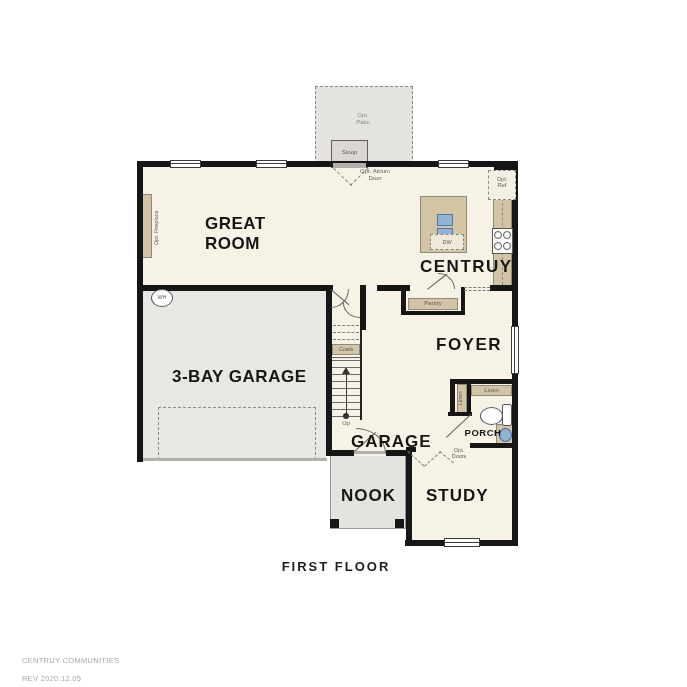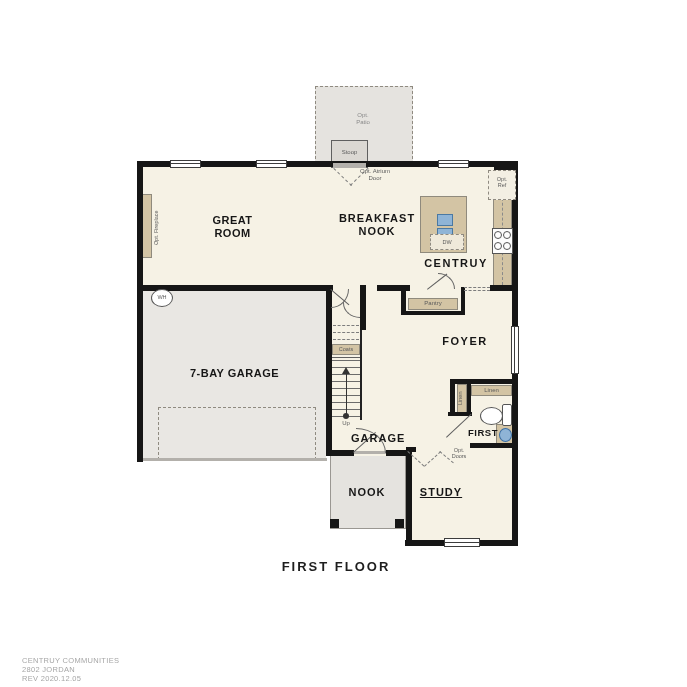--- a/index.html
+++ b/index.html
@@ -3,21 +3,21 @@
 <meta charset="utf-8">
 <style>
   html,body{margin:0;padding:0;background:#fff;}
   #canvas{position:relative;width:687px;height:687px;background:#ffffff;overflow:hidden;
           font-family:"Liberation Sans",sans-serif;}
   .fillc{position:absolute;z-index:1;}
   .fix{position:absolute;z-index:3;box-sizing:border-box;}
   .wall{position:absolute;background:#161616;z-index:4;}
   .ov{position:absolute;z-index:5;box-sizing:border-box;}
   .lbl{position:absolute;z-index:6;}
-  .room{font-weight:bold;font-size:11px;color:#161616;text-align:center;line-height:1.18;letter-spacing:.5px;}
+  .room{font-weight:bold;font-size:17px;color:#161616;text-align:center;line-height:1.18;letter-spacing:.5px;}
   .sm{font-size:6px;color:#5c5c5c;text-align:center;line-height:1.15;}
   .tan{background:#d3c4a4;border:1px solid #8f8a7d;}
   .dashbox{border:1.4px dashed #8f8a80;}
   .win{border:1px solid #3c3c3c;background:linear-gradient(to bottom,#fff 0 38%,#3c3c3c 38% 58%,#fff 58% 100%);}
   .winv{border:1px solid #3c3c3c;background:linear-gradient(to right,#fff 0 38%,#3c3c3c 38% 58%,#fff 58% 100%);}
   .dline{position:absolute;z-index:5;height:0;border-top:1px dashed #7d7d7d;transform-origin:0 0;}
   .sline{position:absolute;z-index:5;height:1px;background:#5f5f5f;transform-origin:0 0;}
   .vert{writing-mode:vertical-rl;transform:rotate(180deg);text-align:center;}
   .treads{background:repeating-linear-gradient(to bottom,#6b6b6b 0 1px,transparent 1px 7px);}
   .title{font-weight:bold;font-size:13px;letter-spacing:2px;color:#1e1e1e;text-align:center;}
@@ -128,34 +128,32 @@
 
   <div class="fix tan" style="left:457px;top:384px;width:10px;height:29px;"></div>
   <div class="lbl sm vert" style="left:457px;top:385px;width:10px;height:27px;font-size:5.5px;">Linen</div>
   <div class="fix tan" style="left:471px;top:385px;width:41px;height:11px;"></div>
   <div class="lbl sm" style="left:471px;top:387px;width:41px;">Linen</div>
   <div class="sline" style="left:446px;top:437px;width:34px;transform:rotate(-43deg);"></div>
   <div class="ov" style="left:502px;top:404px;width:10px;height:22px;background:#fff;border:1px solid #555;border-radius:2px;"></div>
   <div class="ov" style="left:480px;top:407px;width:23px;height:18px;background:#fff;border:1px solid #555;border-radius:50%;"></div>
   <div class="fix tan" style="left:496px;top:424px;width:18px;height:23px;"></div>
   <div class="ov" style="left:499px;top:428px;width:13px;height:14px;background:#8fb4d6;border:1px solid #3a6ea5;border-radius:50%;"></div>
-  <div class="lbl room" style="left:462px;top:427px;width:42px;font-size:9.5px;letter-spacing:.5px;">FIRST</div>
+  <div class="lbl room" style="left:462px;top:427px;width:42px;font-size:9.5px;letter-spacing:.5px;">PORCH</div>
 
   <div class="dline" style="left:408px;top:451px;width:22px;transform:rotate(42deg);"></div>
   <div class="dline" style="left:424px;top:466px;width:22px;transform:rotate(-42deg);"></div>
   <div class="dline" style="left:440px;top:451px;width:18px;transform:rotate(40deg);"></div>
   <div class="lbl sm" style="left:448px;top:447px;width:22px;font-size:5.5px;">Opt. Doors</div>
 
   <div class="lbl room" style="left:205px;top:214px;width:55px;">GREAT ROOM</div>
-  <div class="lbl room" style="left:337px;top:212px;width:80px;letter-spacing:1px;">BREAKFAST NOOK</div>
   <div class="lbl room" style="left:420px;top:257px;width:72px;letter-spacing:1.5px;white-space:nowrap;">CENTRUY</div>
   <div class="lbl room" style="left:436px;top:335px;width:58px;letter-spacing:1.5px;white-space:nowrap;">FOYER</div>
-  <div class="lbl room" style="left:172px;top:367px;width:125px;white-space:nowrap;">7-BAY GARAGE</div>
+  <div class="lbl room" style="left:172px;top:367px;width:125px;white-space:nowrap;">3-BAY GARAGE</div>
   <div class="lbl room" style="left:351px;top:432px;width:44px;letter-spacing:1px;white-space:nowrap;">GARAGE</div>
   <div class="lbl room" style="left:341px;top:486px;width:52px;letter-spacing:1px;white-space:nowrap;">NOOK</div>
-  <div class="lbl room" style="left:415px;top:486px;width:52px;letter-spacing:1px;white-space:nowrap;text-decoration:underline;">STUDY</div>
+  <div class="lbl room" style="left:426px;top:486px;width:52px;letter-spacing:1px;white-space:nowrap;">STUDY</div>
 
   <div class="lbl footer" style="left:22px;top:656px;width:220px;">CENTRUY COMMUNITIES</div>
   <div class="lbl title" style="left:272px;top:559px;width:128px;">FIRST FLOOR</div>
-  <div class="lbl footer" style="left:22px;top:665px;width:220px;">2802 JORDAN</div>
   <div class="lbl footer" style="left:22px;top:674px;width:220px;">REV 2020.12.05</div>
 
 </div>
 
 </body></html>

